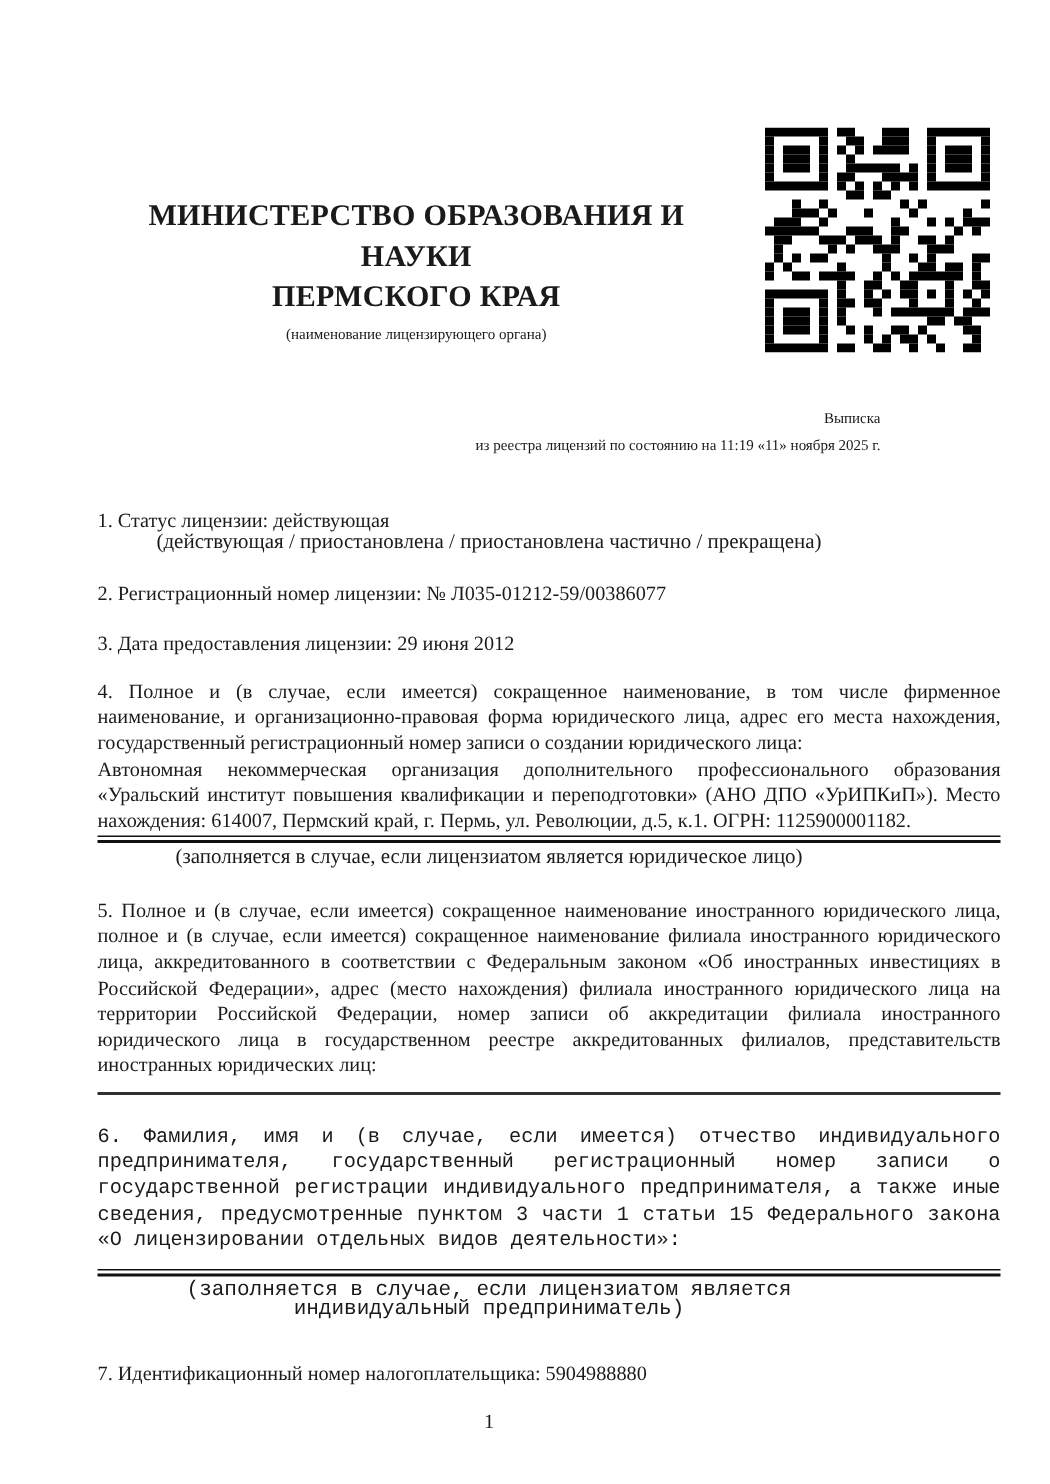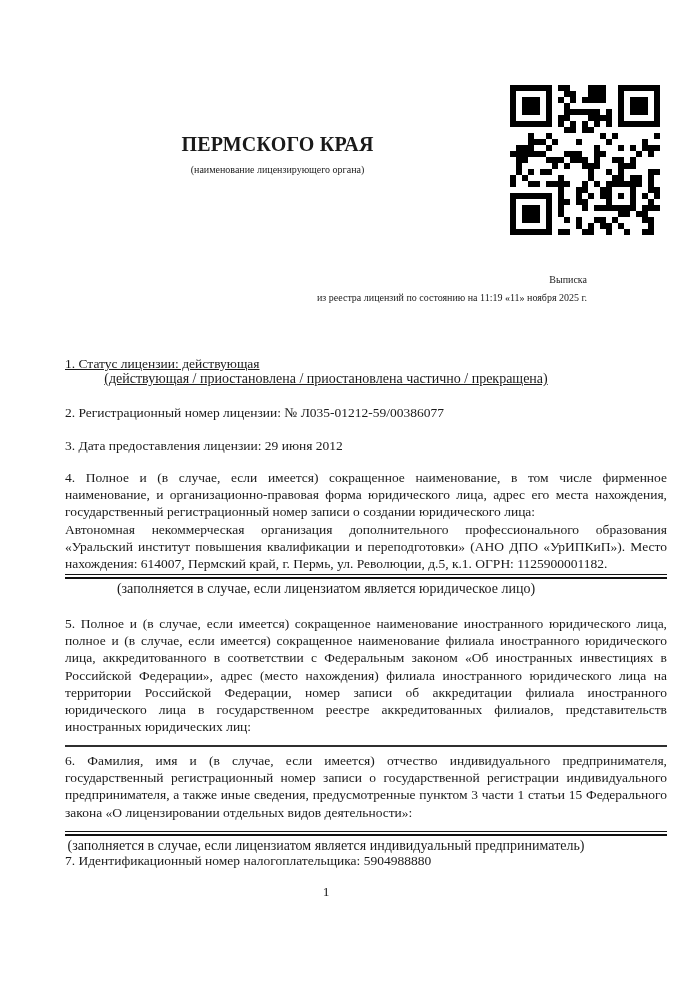--- a/index.html
+++ b/index.html
@@ -55,38 +55,39 @@
   .rule-double {
     height: 2px;
     border-top: 1px solid #111111;
     border-bottom: 2px solid #111111;
   }
   .rule-single {
     height: 0;
     border-top: 2.5px solid #2f2f2f;
   }
   .mt-item { margin-top: 15px; }
-  .item-1 { margin-top: 48px; text-decoration: underline; }
+  .item-1 { margin-top: 31px; }
   .item-2 { margin-top: 19px; }
   .item-5 { margin-top: 20px; }
-  .item-6 { margin-top: 5px; }
-  .item-7 { }
+  .item-6 { margin-top: 20px; font-family: Liberation Mono, monospace; }
+  .item-7 { margin-top: 27px; }
   .rule4 { margin-top: 1px; }
   .rule5 { margin-top: 9px; }
   .rule6 { margin-top: 10px; }
   .caption-after-rule { margin-top: 3px; }
   .page-number { margin-top: 15px; font-size: 13.5px; }
 </style>
 </head>
 <body>
 
 <div class="page">
 
   <div class="header-row">
     <div class="header-text">
+      <div class="ministry-line">МИНИСТЕРСТВО ОБРАЗОВАНИЯ И НАУКИ</div>
       <div class="ministry-line">ПЕРМСКОГО КРАЯ</div>
       <div class="ministry-subtitle">(наименование лицензирующего органа)</div>
     </div>
     <div class="qr-box">
       <svg id="qr-svg" width="150" height="150" viewBox="0 0 150 150">
           <rect width="150" height="150" fill="#ffffff"></rect>
           <rect x="0" y="0" width="6" height="6" fill="#000000"></rect>
           <rect x="6" y="0" width="6" height="6" fill="#000000"></rect>
           <rect x="12" y="0" width="6" height="6" fill="#000000"></rect>
           <rect x="18" y="0" width="6" height="6" fill="#000000"></rect>

